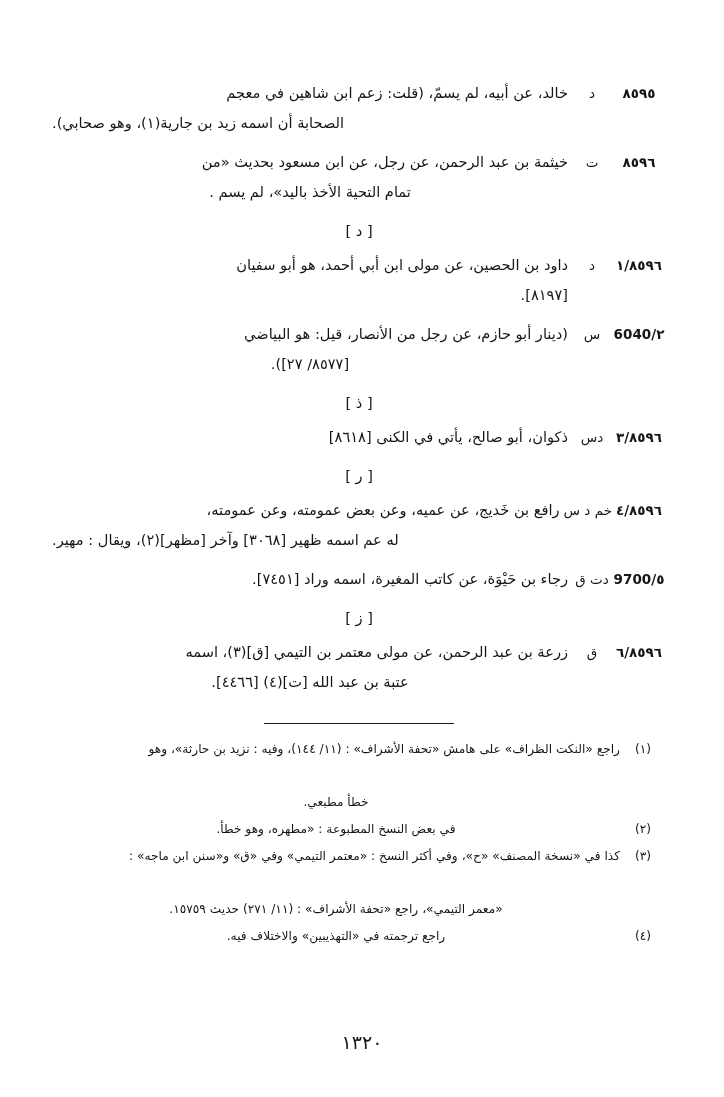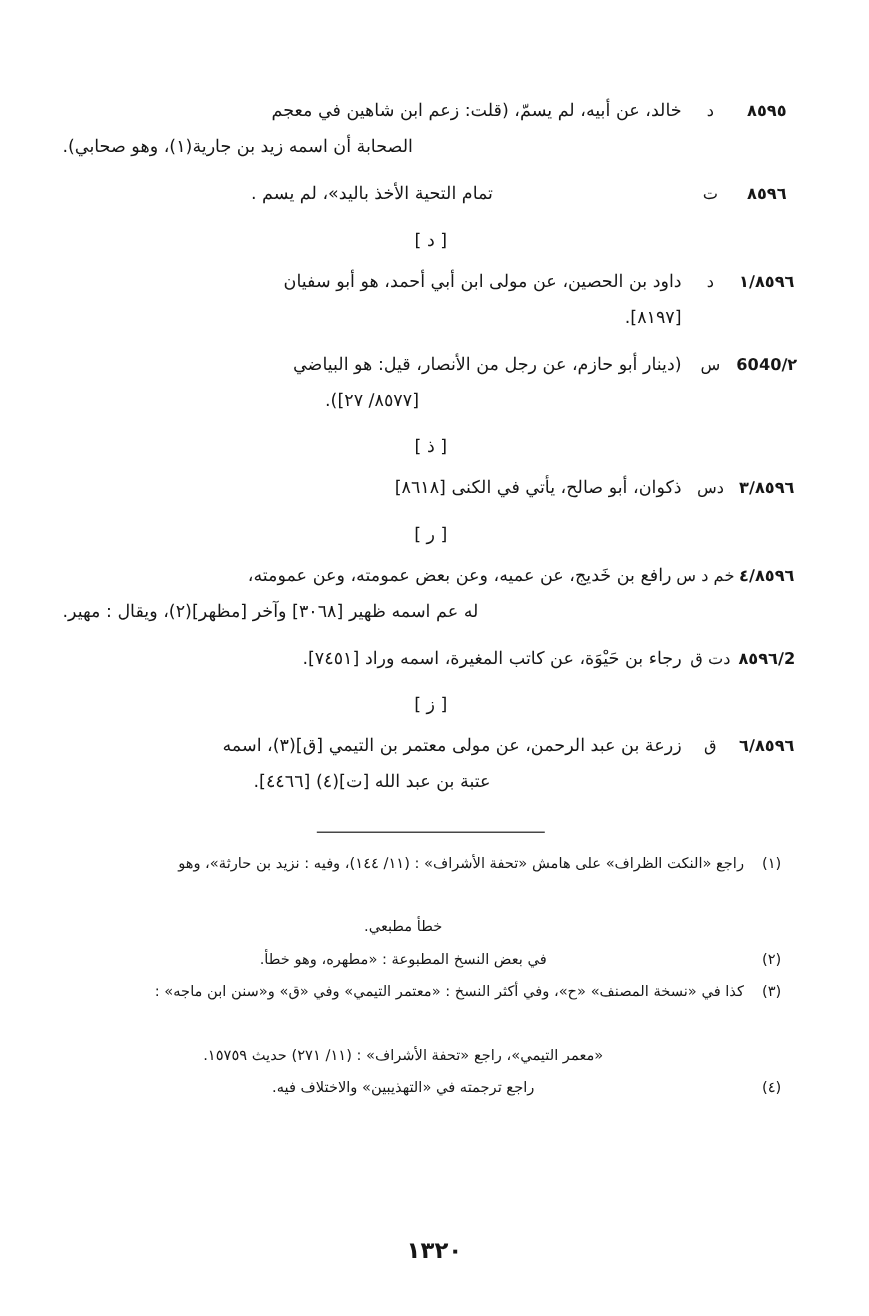--- a/index.html
+++ b/index.html
@@ -111,21 +111,21 @@
 
   
   .page-number {
     position: absolute;
     left: 0;
     right: 0;
     bottom: 44px;
     text-align: center;
     font-size: 19px;
     letter-spacing: 3px;
-    font-weight: bold;
+    font-weight: normal;
   }
 </style>
 </head>
 <body>
 
 <div class="page">
 
   <div class="entries">
 
     <div class="entry">
@@ -134,20 +134,21 @@
       <div class="body">
         <span>خالد، عن أبيه، لم يسمّ، (قلت: زعم ابن شاهين في معجم</span>
         <span class="last-line" style="text-align:left">الصحابة أن اسمه زيد بن جارية(١)، وهو صحابي).</span>
       </div>
     </div>
 
     <div class="entry">
       <div class="num">٨٥٩٦</div>
       <div class="src">ت</div>
       <div class="body">
+        <span>خيثمة بن عبد الرحمن، عن رجل، عن ابن مسعود بحديث «من</span>
         <span class="last-line" style="text-align:center">تمام التحية الأخذ باليد»، لم يسم .</span>
       </div>
     </div>
 
     <div class="sep">[ د ]</div>
 
     <div class="entry">
       <div class="num">١/٨٥٩٦</div>
       <div class="src">د</div>
       <div class="body">
@@ -180,21 +181,21 @@
     <div class="entry">
       <div class="num">٤/٨٥٩٦</div>
       <div class="src">خم د س</div>
       <div class="body">
         <span>رافع بن خَديج، عن عميه، وعن بعض عمومته، وعن عمومته،</span>
         <span class="last-line" style="text-align:left">له عم اسمه ظهير [٣٠٦٨] وآخر [مظهر](٢)، ويقال : مهير.</span>
       </div>
     </div>
 
     <div class="entry oneline">
-      <div class="num">2/٨٥٩٦</div>
+      <div class="num">٥/9700</div>
       <div class="src">دت ق</div>
       <div class="body">
         <span>رجاء بن حَيْوَة، عن كاتب المغيرة، اسمه وراد [٧٤٥١].</span>
       </div>
     </div>
 
     <div class="sep">[ ز ]</div>
 
     <div class="entry">
       <div class="num">٦/٨٥٩٦</div>

